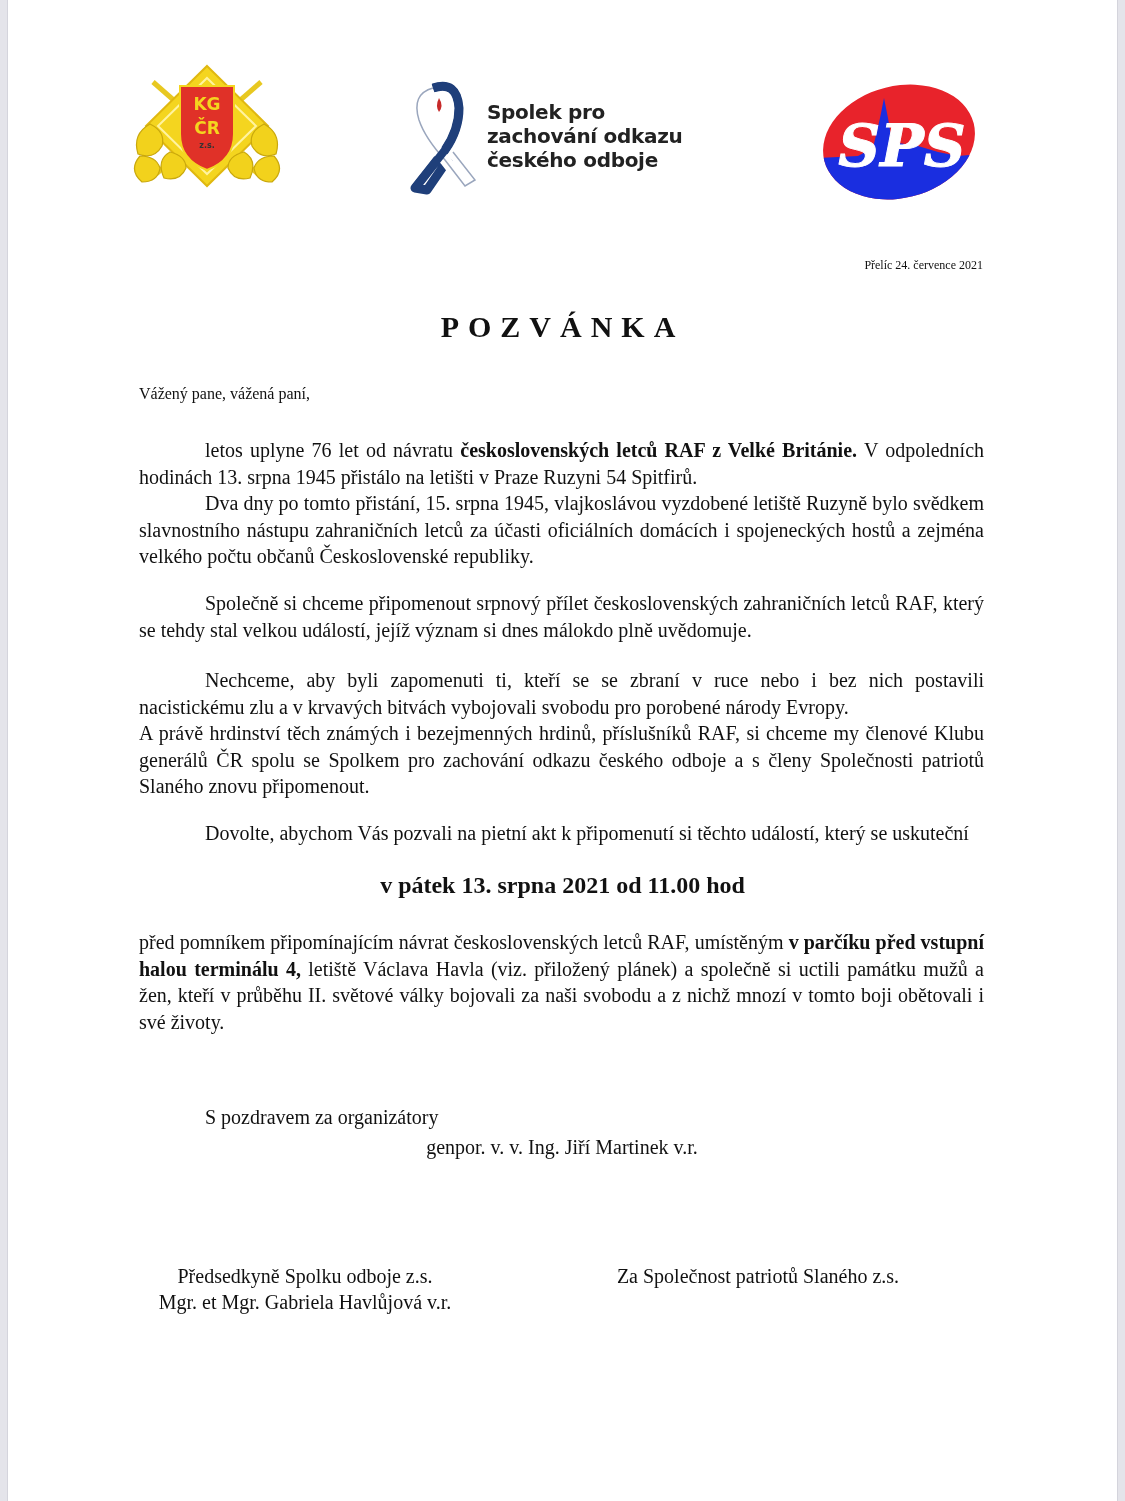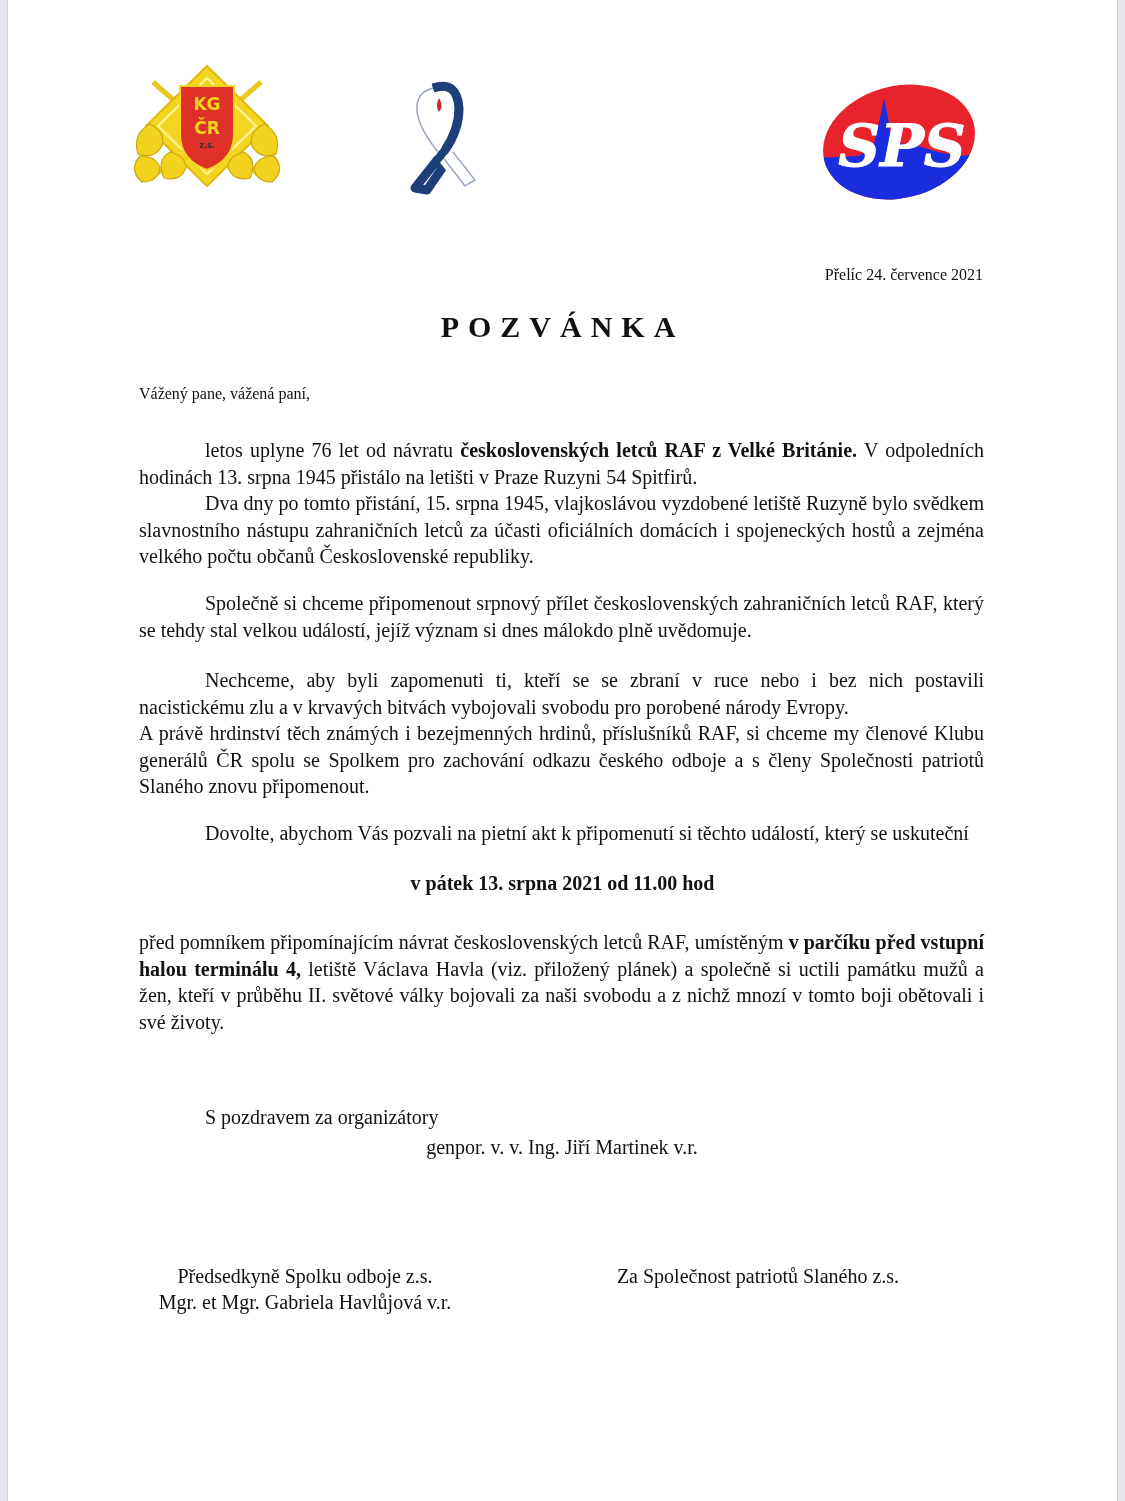--- a/index.html
+++ b/index.html
@@ -10,32 +10,32 @@
     color: #111;
   }
   .edge-left { position: absolute; left: 0; top: 0; width: 7px; height: 1501px; background: #e4e4ea; border-right: 1px solid #d4d4dc; }
   .edge-right { position: absolute; right: 0; top: 0; width: 7px; height: 1501px; background: #e4e4ea; border-left: 1px solid #d4d4dc; }
   .logo { position: absolute; }
   .logo-kg { left: 128px; top: 64px; width: 158px; height: 128px; }
   .logo-spolek { left: 405px; top: 80px; width: 290px; height: 115px; }
   .logo-spolek .txt { position: absolute; left: 82px; top: 20px; font-family: "DejaVu Sans", sans-serif; font-weight: bold; font-size: 20px; line-height: 24px; color: #222; letter-spacing: -0.3px; }
   .logo-sps { left: 818px; top: 78px; width: 162px; height: 124px; }
 
-  .date { position: absolute; right: 142px; top: 266px; font-size: 16px; }
+  .date { position: absolute; right: 142px; top: 258px; font-size: 12px; }
   .title { position: absolute; left: 0; width: 1125px; text-align: center; top: 310px; font-size: 30px; font-weight: bold; letter-spacing: 9px; box-sizing: border-box; }
   .greeting { position: absolute; left: 139px; top: 385px; font-size: 16px; }
 
   .para { position: absolute; left: 139px; width: 845px; font-size: 20px; line-height: 26.5px; text-align: justify; }
   .para .indent { display: inline-block; width: 66px; }
   .para b { font-weight: bold; }
   .p1 { top: 437px; }
   .p2 { top: 590px; }
   .p3 { top: 667px; }
   .p4 { top: 820px; }
-  .event { position: absolute; left: 0; width: 1125px; text-align: center; top: 872px; font-size: 20px; font-weight: bold; }
+  .event { position: absolute; left: 0; width: 1125px; text-align: center; top: 872px; font-size: 24px; font-weight: bold; }
   .p5 { top: 929px; }
   .closing { position: absolute; left: 205px; top: 1106px; font-size: 20px; }
 
   .sig { position: absolute; text-align: center; font-size: 20px; line-height: 26px; }
   .sig-main { left: 362px; width: 400px; top: 1134px; }
   .sig-left { left: 125px; width: 360px; top: 1263px; }
   .sig-right { left: 578px; width: 360px; top: 1263px; }
 </style>
 </head>
 <body>
@@ -69,20 +69,25 @@
 </div>
 
 <div class="logo logo-spolek">
   <svg width="80" height="115" viewBox="0 0 80 115" style="position:absolute;left:0;top:0">
     <path d="M28,8 Q52,0 54,28 Q54,50 40,70 L10,108 L22,110 L44,78" fill="none" stroke="#1f3f7a" stroke-width="9" stroke-linejoin="round"></path>
     <path d="M28,8 Q6,14 14,40 Q20,58 40,80 L60,106 L70,100 L48,72" fill="none" stroke="#ffffff" stroke-width="11"></path>
     <path d="M28,8 Q6,14 14,40 Q20,58 40,80 L60,106 L70,100 L48,72" fill="none" stroke="#9aa6bd" stroke-width="1.5"></path>
     <path d="M28,8 Q52,0 54,28 Q54,50 40,70 L10,108" fill="none" stroke="#1f3f7a" stroke-width="8"></path>
     <path d="M34,18 q-4,8 0,14 q5,-6 0,-14z" fill="#c72a2a"></path>
   </svg>
+  <div class="txt">
+    <div>Spolek pro</div>
+    <div>zachování odkazu</div>
+    <div>českého odboje</div>
+  </div>
 </div>
 
 <div class="logo logo-sps">
   <svg width="162" height="124" viewBox="0 0 162 124">
     <defs>
       <clipPath id="ov">
           <ellipse cx="81" cy="64" rx="77" ry="56" transform="rotate(-14 81 64)"></ellipse>
         </clipPath>
     </defs>
     <g clip-path="url(#ov)">

